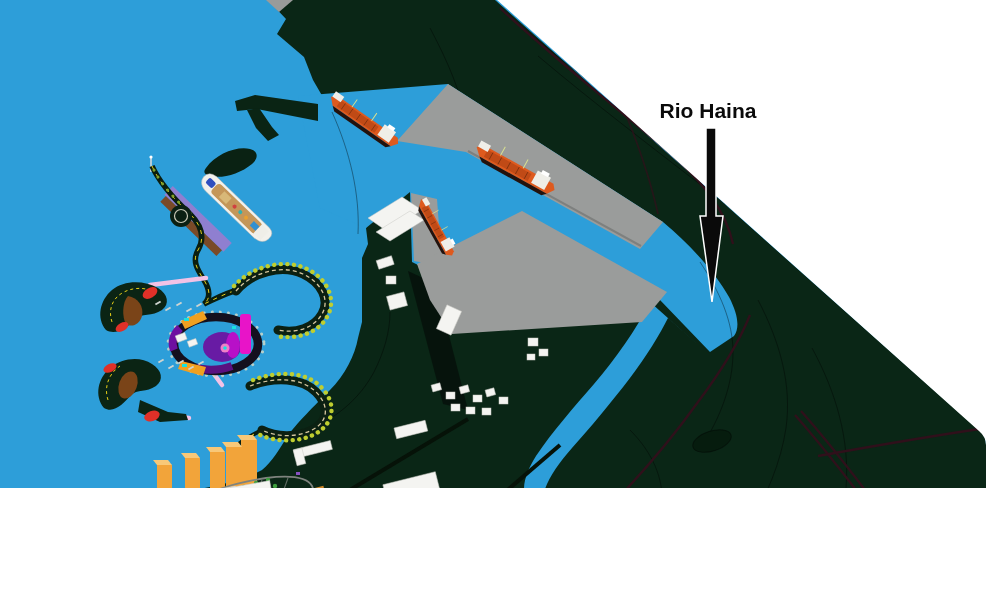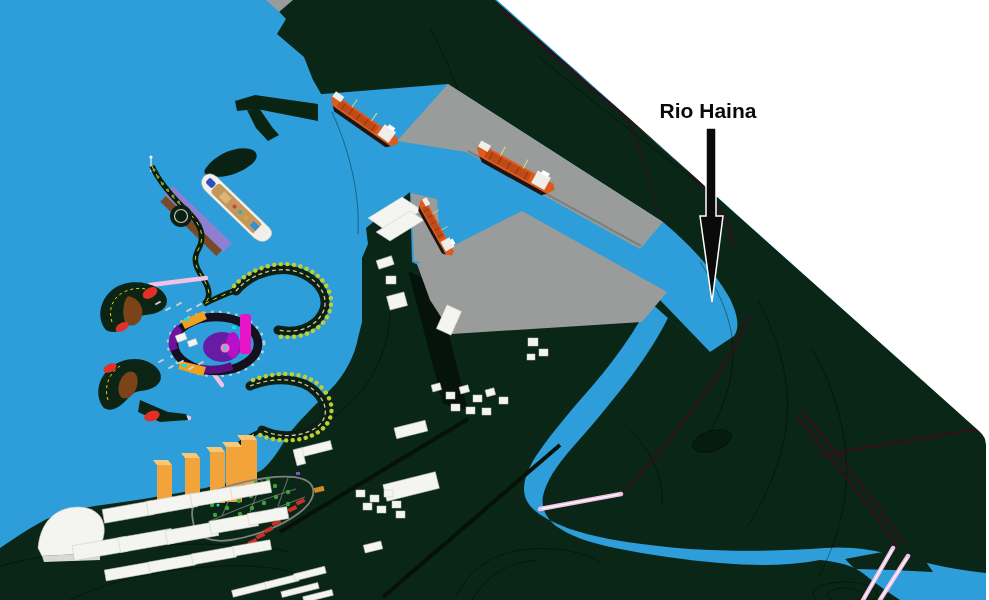--- a/index.html
+++ b/index.html
@@ -1,16 +1,16 @@
 <!DOCTYPE html>
 <html><head>
 <meta charset="utf-8">
 <style>
   html,body{margin:0;padding:0;background:#fff}
-  .stage{width:989px;height:600px;overflow:hidden;position:relative}
+  .stage{width:989px;height:488px;overflow:hidden;position:relative}
   svg{display:block;font-family:"Liberation Sans",sans-serif}
   .ct{stroke:rgba(0,0,0,.38);stroke-width:1;fill:none}
   .rd{stroke:#30101B;stroke-width:2.3;fill:none}
   .blkrd{stroke:#061208;stroke-width:4;fill:none}
   .road{stroke:#0A1E10;stroke-width:5.5;fill:none}
   .stripe{stroke:#E8D018;stroke-width:1;fill:none;stroke-dasharray:4 5}
   .palm{stroke:#BFCE30;stroke-width:4.4;fill:none;stroke-linecap:round;stroke-dasharray:0.1 6.5}
   .palmRoad{stroke:#7FA02A;stroke-width:3;fill:none;stroke-linecap:round;stroke-dasharray:0.1 8}
   .cres{stroke:#0B2012;stroke-width:9;fill:none;stroke-linecap:round}
   .cresin{stroke:#D6C69E;stroke-width:1.3;fill:none;stroke-dasharray:4 3}

